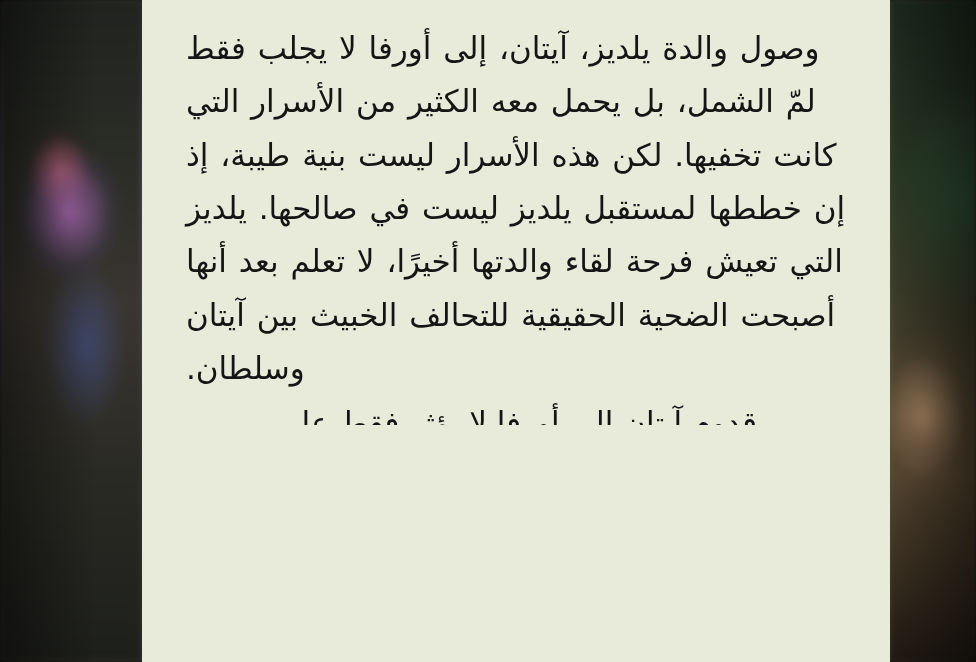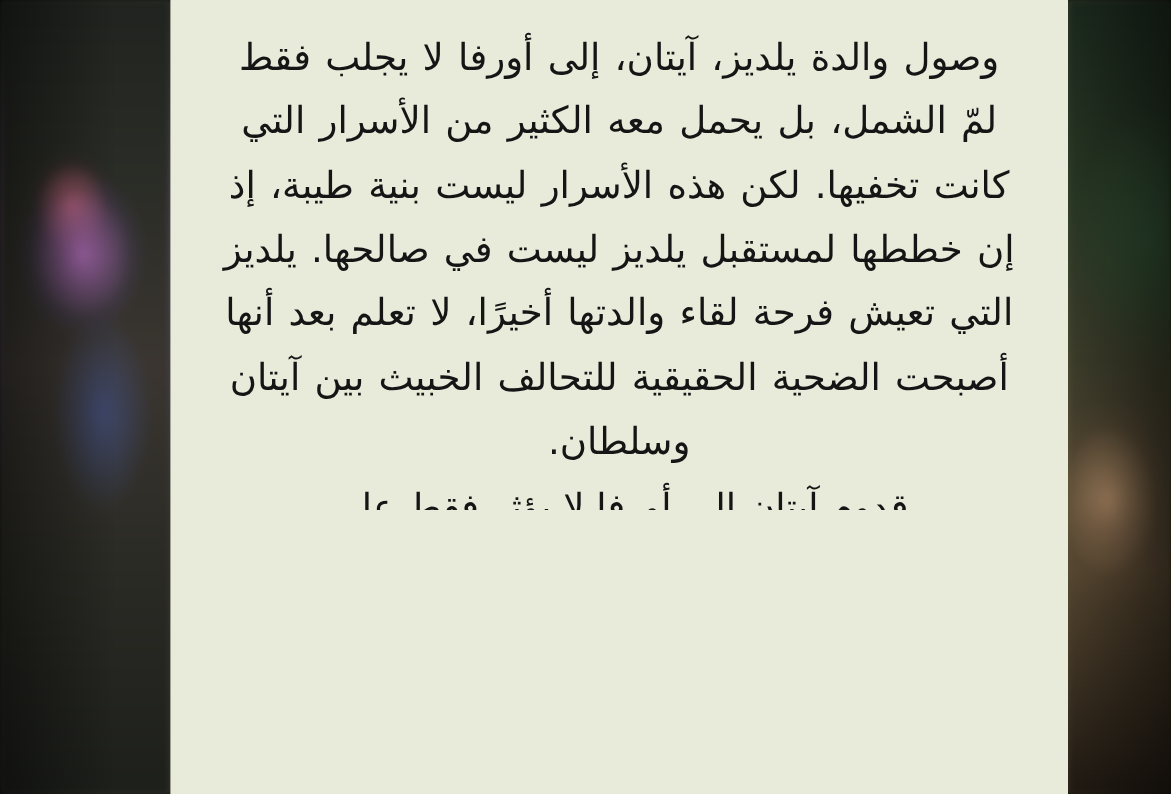--- a/index.html
+++ b/index.html
@@ -68,21 +68,21 @@
     top: 0;
     width: 748px;
     height: 662px;
     background: #e8eada;
     box-sizing: border-box;
     padding: 22px 44px 0 44px;
     overflow: hidden;
   }
   #body-text {
     direction: rtl;
-    text-align: center;
+    text-align: left;
     color: #151515;
     font-family: "DejaVu Sans", sans-serif;
     font-size: 31px;
     line-height: 1.72;
     letter-spacing: 0;
     white-space: pre-wrap;
     word-spacing: 2px;
   }
   #body-text-cut {
     direction: rtl;

